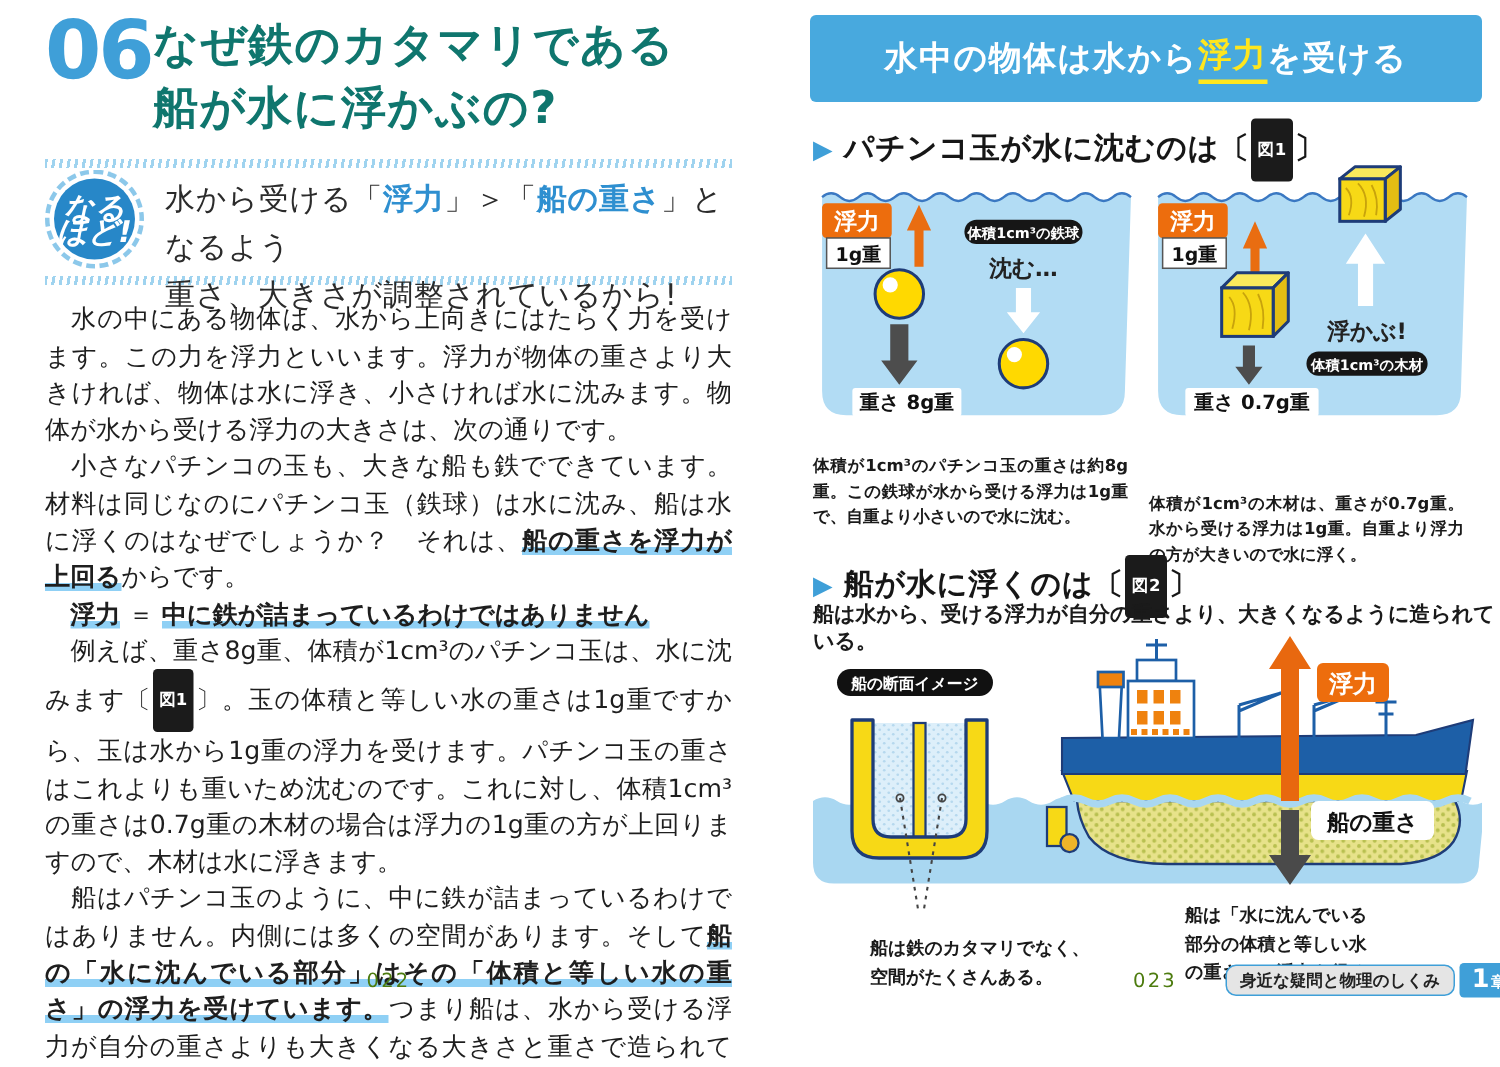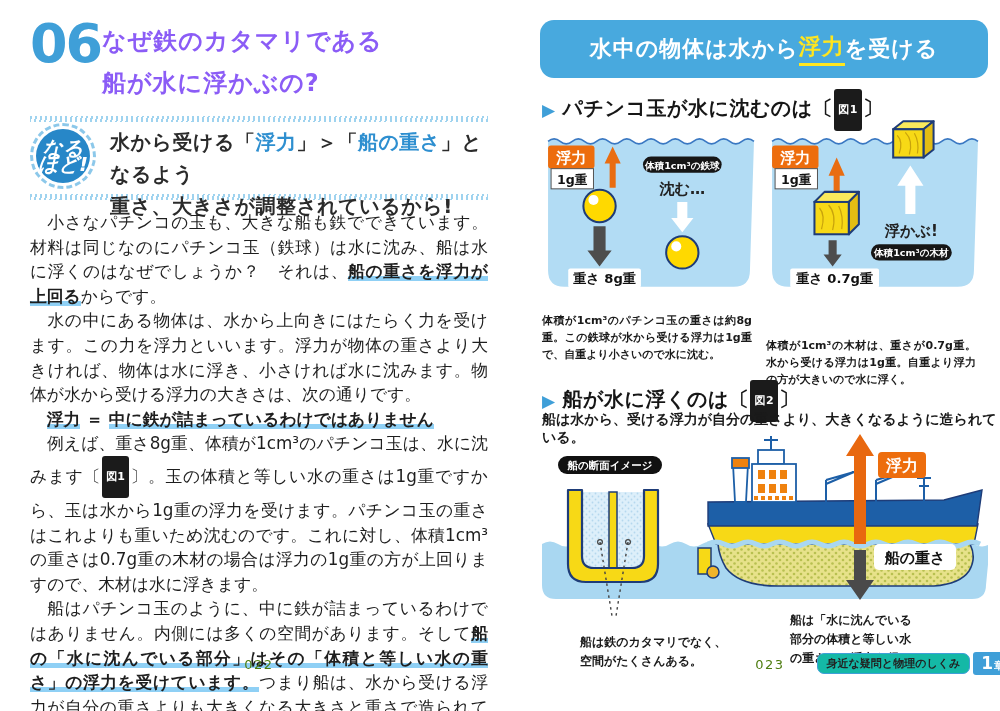--- a/index.html
+++ b/index.html
@@ -1,72 +1,72 @@
 <!DOCTYPE html>
 <html><head>
 <meta charset="utf-8">
 <style>
   html,body{margin:0;padding:0;}
   body{
     width:1000px;height:711px;position:relative;background:#ffffff;
     font-family:"DejaVu Sans",sans-serif;color:#1f1f1f;overflow:hidden;
     -webkit-font-smoothing:antialiased;
   }
-  .page{position:absolute;top:20px;height:668px;}
+  .page{position:absolute;top:10px;height:668px;}
   .page-left{left:30px;width:458px;}
   .page-right{left:540px;width:460px;}
 
   
   .lesson-number{position:absolute;left:0;top:-8px;font-size:54px;font-weight:800;color:#3f9fd8;letter-spacing:-2px;}
-  .lesson-title{position:absolute;left:72px;top:0;margin:0;font-size:24px;line-height:42px;font-weight:800;color:#8b5cf6;letter-spacing:1px;}
+  .lesson-title{position:absolute;left:72px;top:0;margin:0;font-size:30px;line-height:42px;font-weight:800;color:#0f766e;letter-spacing:1px;}
   .hatch{position:absolute;left:0;width:458px;height:6px;
     background:repeating-linear-gradient(100deg,#9fd3ef 0 2px,transparent 2px 5px);}
   .hatch-top{top:96px;} .hatch-bottom{top:174px;}
   .badge-ring{position:absolute;left:0;top:103px;width:66px;height:66px;border-radius:50%;
     border:3px dashed #8cc8ea;box-sizing:border-box;display:flex;align-items:center;justify-content:center;background:#fff;}
   .badge-circle{width:54px;height:54px;border-radius:50%;background:#2787c8;color:#fff;
     display:flex;flex-direction:column;align-items:center;justify-content:center;
     font-size:20px;font-weight:800;font-style:italic;line-height:16px;letter-spacing:0;}
   .answer-text{position:absolute;left:80px;top:106px;width:378px;margin:0;
     font-size:20px;line-height:32px;font-weight:700;color:#2b2b2b;letter-spacing:0.5px;}
   .body-text{position:absolute;left:0;top:190px;width:458px;font-size:16.8px;line-height:24.6px;
     text-align:justify;color:#1e1e1e;}
   .body-text p{margin:0;}
   .page-number{position:absolute;left:0;top:637px;width:100%;text-align:center;
     font-size:13px;color:#4d7c0f;letter-spacing:1.5px;}
 
   
   .seg-p{}
-  .seg-b{font-weight:700;}
+  .seg-b{font-weight:400;}
   .seg-ba{font-weight:700;color:#2e8fd0;}
   .seg-em{font-weight:700;background-image:linear-gradient(transparent 74%,#8fd0f5 74%);}
   .seg-h{}
   .seg-fig{display:inline-block;background:#1b1b1b;color:#fff;font-size:11px;font-weight:700;
     line-height:14px;padding:14px 4px;border-radius:3px;vertical-align:2px;margin:0 1px;}
   .seg-w{color:#fff;}
   .seg-y{color:#ffe61e;border-bottom:3px solid #ffe61e;padding-bottom:1px;}
 
   
-  .banner{position:absolute;left:0;top:0;width:448px;height:58px;background:#48a9de;border-radius:14px;
+  .banner{position:absolute;left:0;top:0;width:448px;height:58px;background:#48a9de;border-radius:4px;
     display:flex;align-items:center;justify-content:center;font-size:22px;font-weight:800;letter-spacing:1px;}
   .sec-header{position:absolute;left:2px;font-size:20px;font-weight:800;color:#161616;
     display:flex;align-items:center;letter-spacing:0.5px;}
   .sec1-header{top:69px;} .sec2-header{top:360px;}
   .tri{color:#3f9fd8;font-size:17px;margin-right:7px;}
   .tank{position:absolute;width:214px;height:174px;}
   .tank1{left:2px;top:99px;} .tank2{left:226px;top:99px;}
   .fig-caption{position:absolute;width:210px;font-size:11px;line-height:17px;font-weight:600;color:#1a1a1a;text-align:justify;}
   .caption1{left:2px;top:281px;} .caption2{left:226px;top:281px;margin-top:36px;}
   .sec2-subtitle{position:absolute;left:2px;top:391px;margin:0;font-size:14px;font-weight:700;color:#1a1a1a;}
   .ship-svg{position:absolute;left:0;top:412px;width:448px;height:190px;}
   .ship-caption{position:absolute;font-size:12px;line-height:19px;font-weight:600;color:#1a1a1a;white-space:pre-line;}
   .ship-caption-left{left:40px;top:601px;width:200px;}
   .ship-caption-right{left:250px;top:579px;width:170px;}
   .chapter-tag{position:absolute;right:-12px;top:632px;display:flex;align-items:center;}
-  .tag-series{background:#14b8a6;border:1.5px solid #3f9fd8;border-radius:7px;padding:2px 9px;
+  .tag-series{background:#e5e5e5;border:1.5px solid #3f9fd8;border-radius:7px;padding:2px 9px;
     font-size:11px;font-weight:700;color:#222;white-space:nowrap;}
   .tag-chapter{margin-left:3px;background:#3f9fd8;color:#fff;border-radius:3px;padding:1px 8px 2px 8px;
     display:flex;align-items:baseline;}
   .tag-chapter .num{font-size:17px;font-weight:800;}
   .tag-chapter .suf{font-size:10px;font-weight:700;margin-left:1px;}
 
   svg text{font-family:"DejaVu Sans",sans-serif;}
   .t-pill-text{fill:#fff;font-size:15px;font-weight:700;text-anchor:middle;}
   .t-box-text{fill:#111;font-size:12.5px;font-weight:700;text-anchor:middle;}
   .t-tag-text{fill:#fff;font-size:9.5px;font-weight:700;text-anchor:middle;}
@@ -84,22 +84,22 @@
   <div class="hatch hatch-bottom"></div>
   <div class="badge-ring">
     <div class="badge-circle">
       <span>なる</span>
       <span>ほど!</span>
     </div>
   </div>
   <p class="answer-text"><span class="seg-b">水から受ける「</span><span class="seg-ba">浮力</span><span class="seg-b">」＞「</span><span class="seg-ba">船の重さ</span><span class="seg-b">」となるよう</span><br><span class="seg-b">重さ、大きさが調整されているから!</span></p>
 
   <div class="body-text">
+    <p><span class="seg-p">　水の中にある物体は、水から上向きにはたらく力を受けます。この力を浮力といいます。浮力が物体の重さより大きければ、物体は水に浮き、小さければ水に沈みます。物体が水から受ける浮力の大きさは、次の通りです。</span></p>
     <p><span class="seg-p">　小さなパチンコの玉も、大きな船も鉄でできています。材料は同じなのにパチンコ玉（鉄球）は水に沈み、船は水に浮くのはなぜでしょうか？　それは、</span><span class="seg-em">船の重さを浮力が上回る</span><span class="seg-p">からです。</span></p>
-    <p><span class="seg-p">　水の中にある物体は、水から上向きにはたらく力を受けます。この力を浮力といいます。浮力が物体の重さより大きければ、物体は水に浮き、小さければ水に沈みます。物体が水から受ける浮力の大きさは、次の通りです。</span></p>
     <p><span class="seg-p">　</span><span class="seg-em">浮力</span><span class="seg-b"> ＝ </span><span class="seg-em">中に鉄が詰まっているわけではありません</span></p>
     <p><span class="seg-p">　例えば、重さ8g重、体積が1cm³のパチンコ玉は、水に沈みます〔</span><span class="seg-fig">図1</span><span class="seg-p">〕。玉の体積と等しい水の重さは1g重ですから、玉は水から1g重の浮力を受けます。パチンコ玉の重さはこれよりも重いため沈むのです。これに対し、体積1cm³の重さは0.7g重の木材の場合は浮力の1g重の方が上回りますので、木材は水に浮きます。</span></p>
     <p><span class="seg-p">　船はパチンコ玉のように、中に鉄が詰まっているわけではありません。内側には多くの空間があります。そして</span><span class="seg-em">船の「水に沈んでいる部分」はその「体積と等しい水の重さ」の浮力を受けています。</span><span class="seg-p">つまり船は、水から受ける浮力が自分の重さよりも大きくなる大きさと重さで造られているので、水に浮かぶのです〔</span></p>
   </div>
 
   <div class="page-number">022</div>
 </div>
 
 <div class="page page-right">
   <div class="banner">

